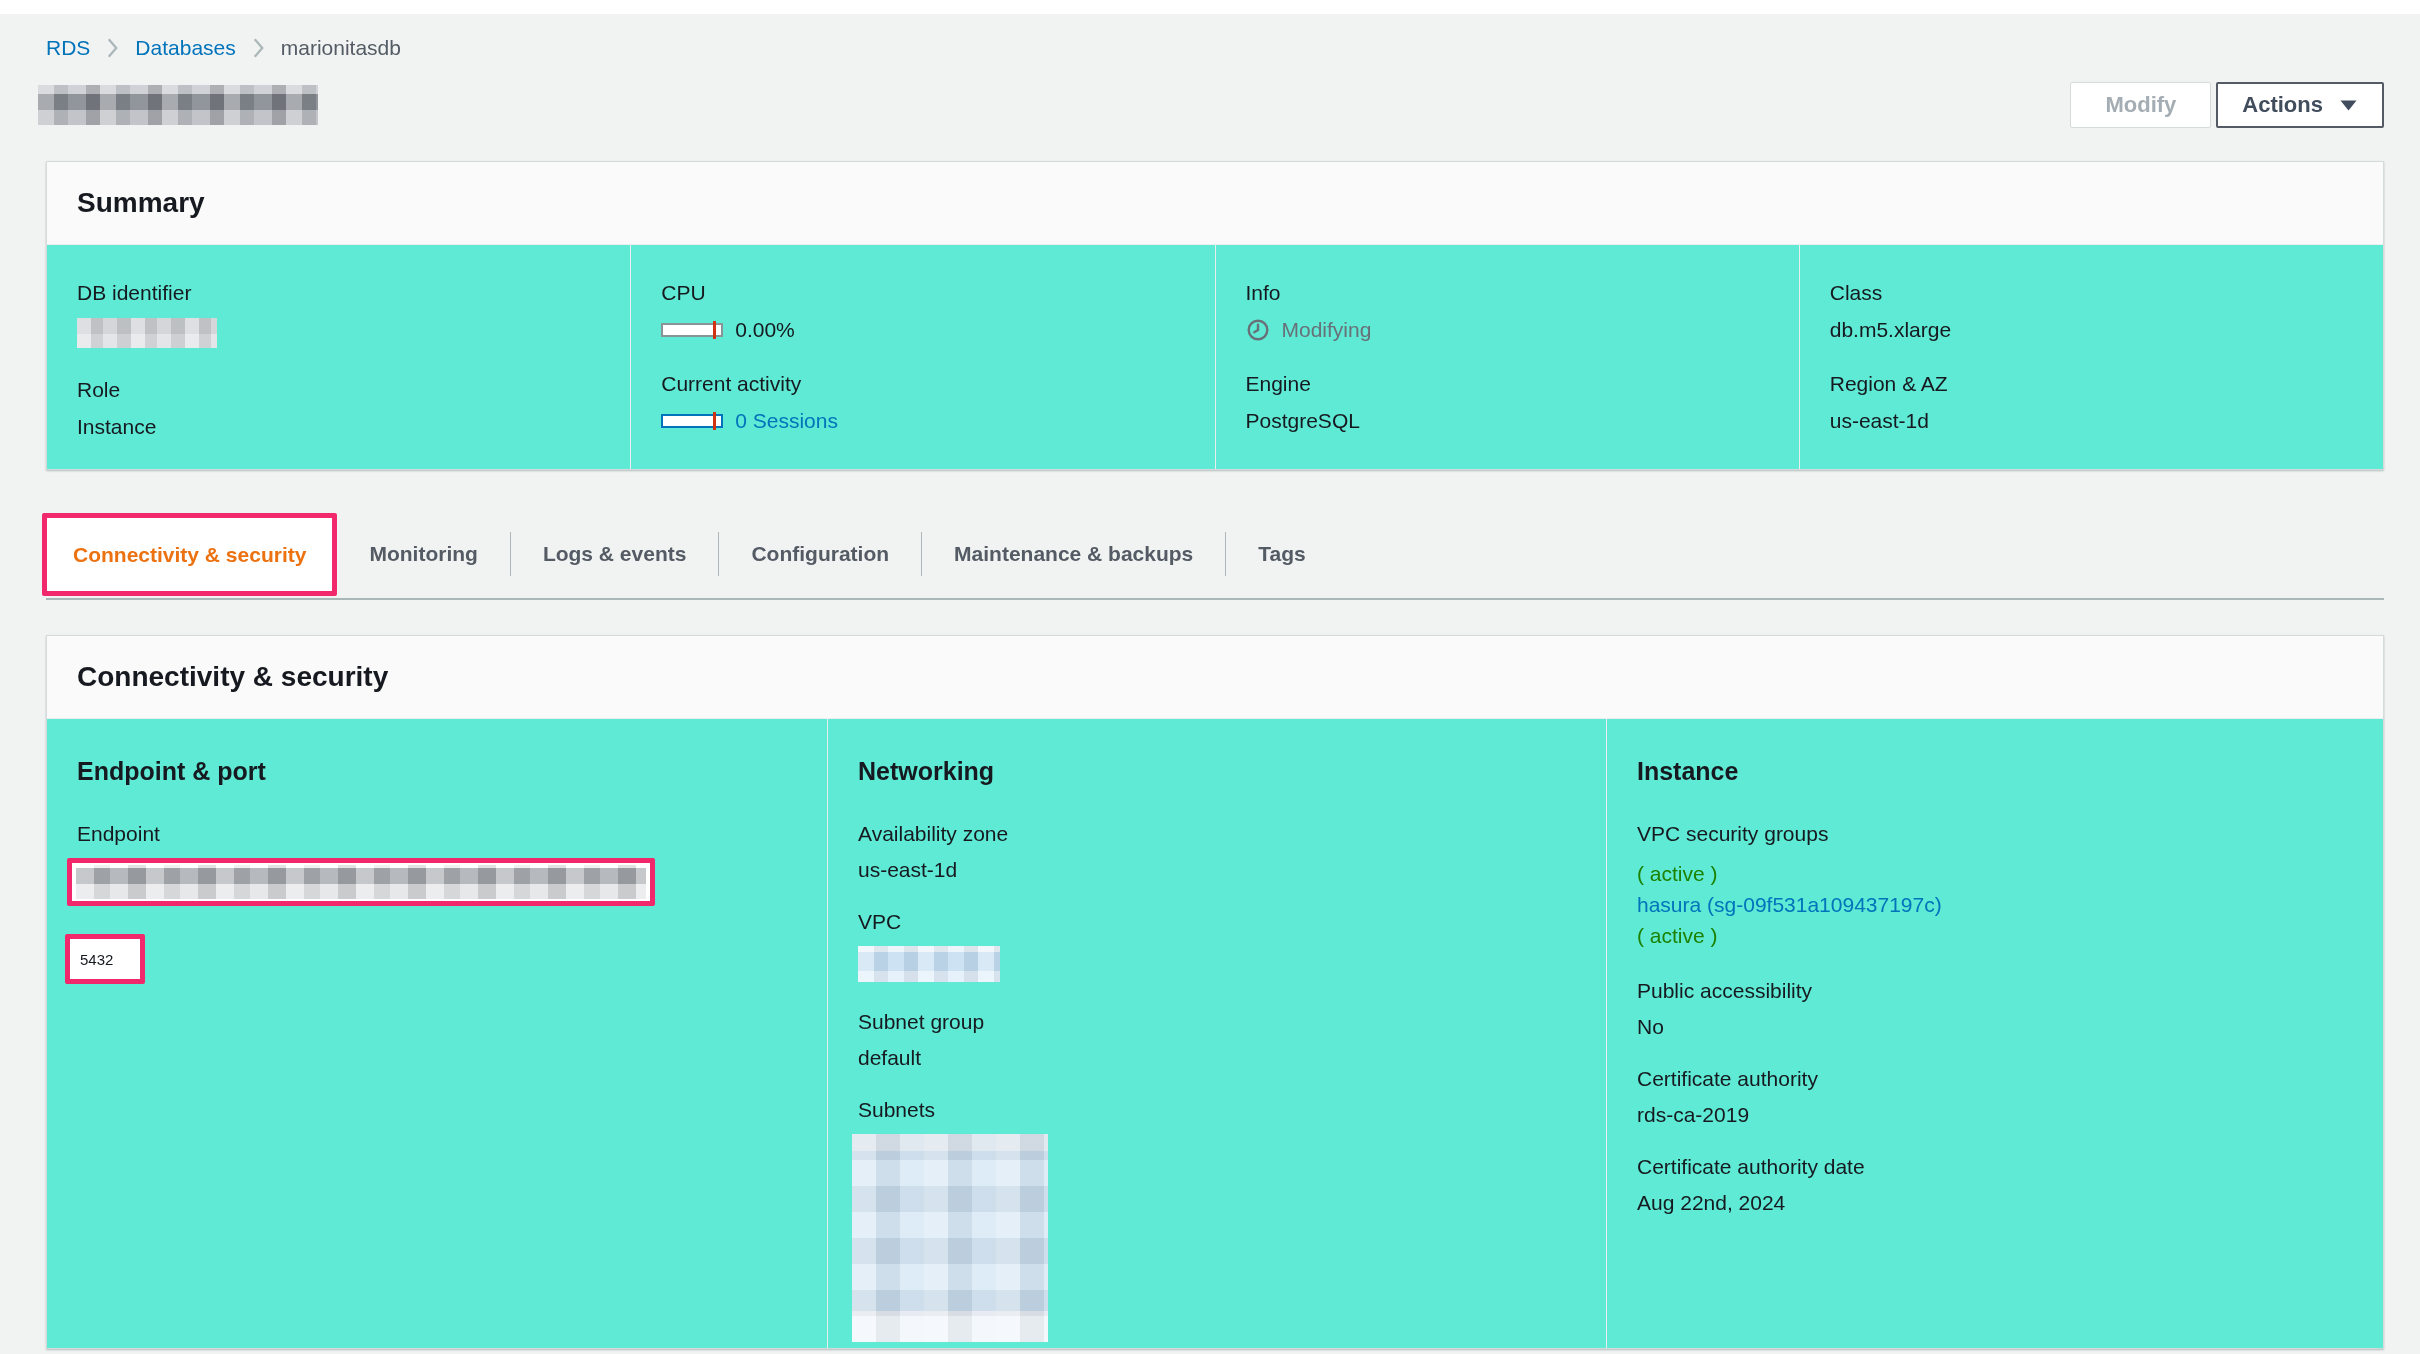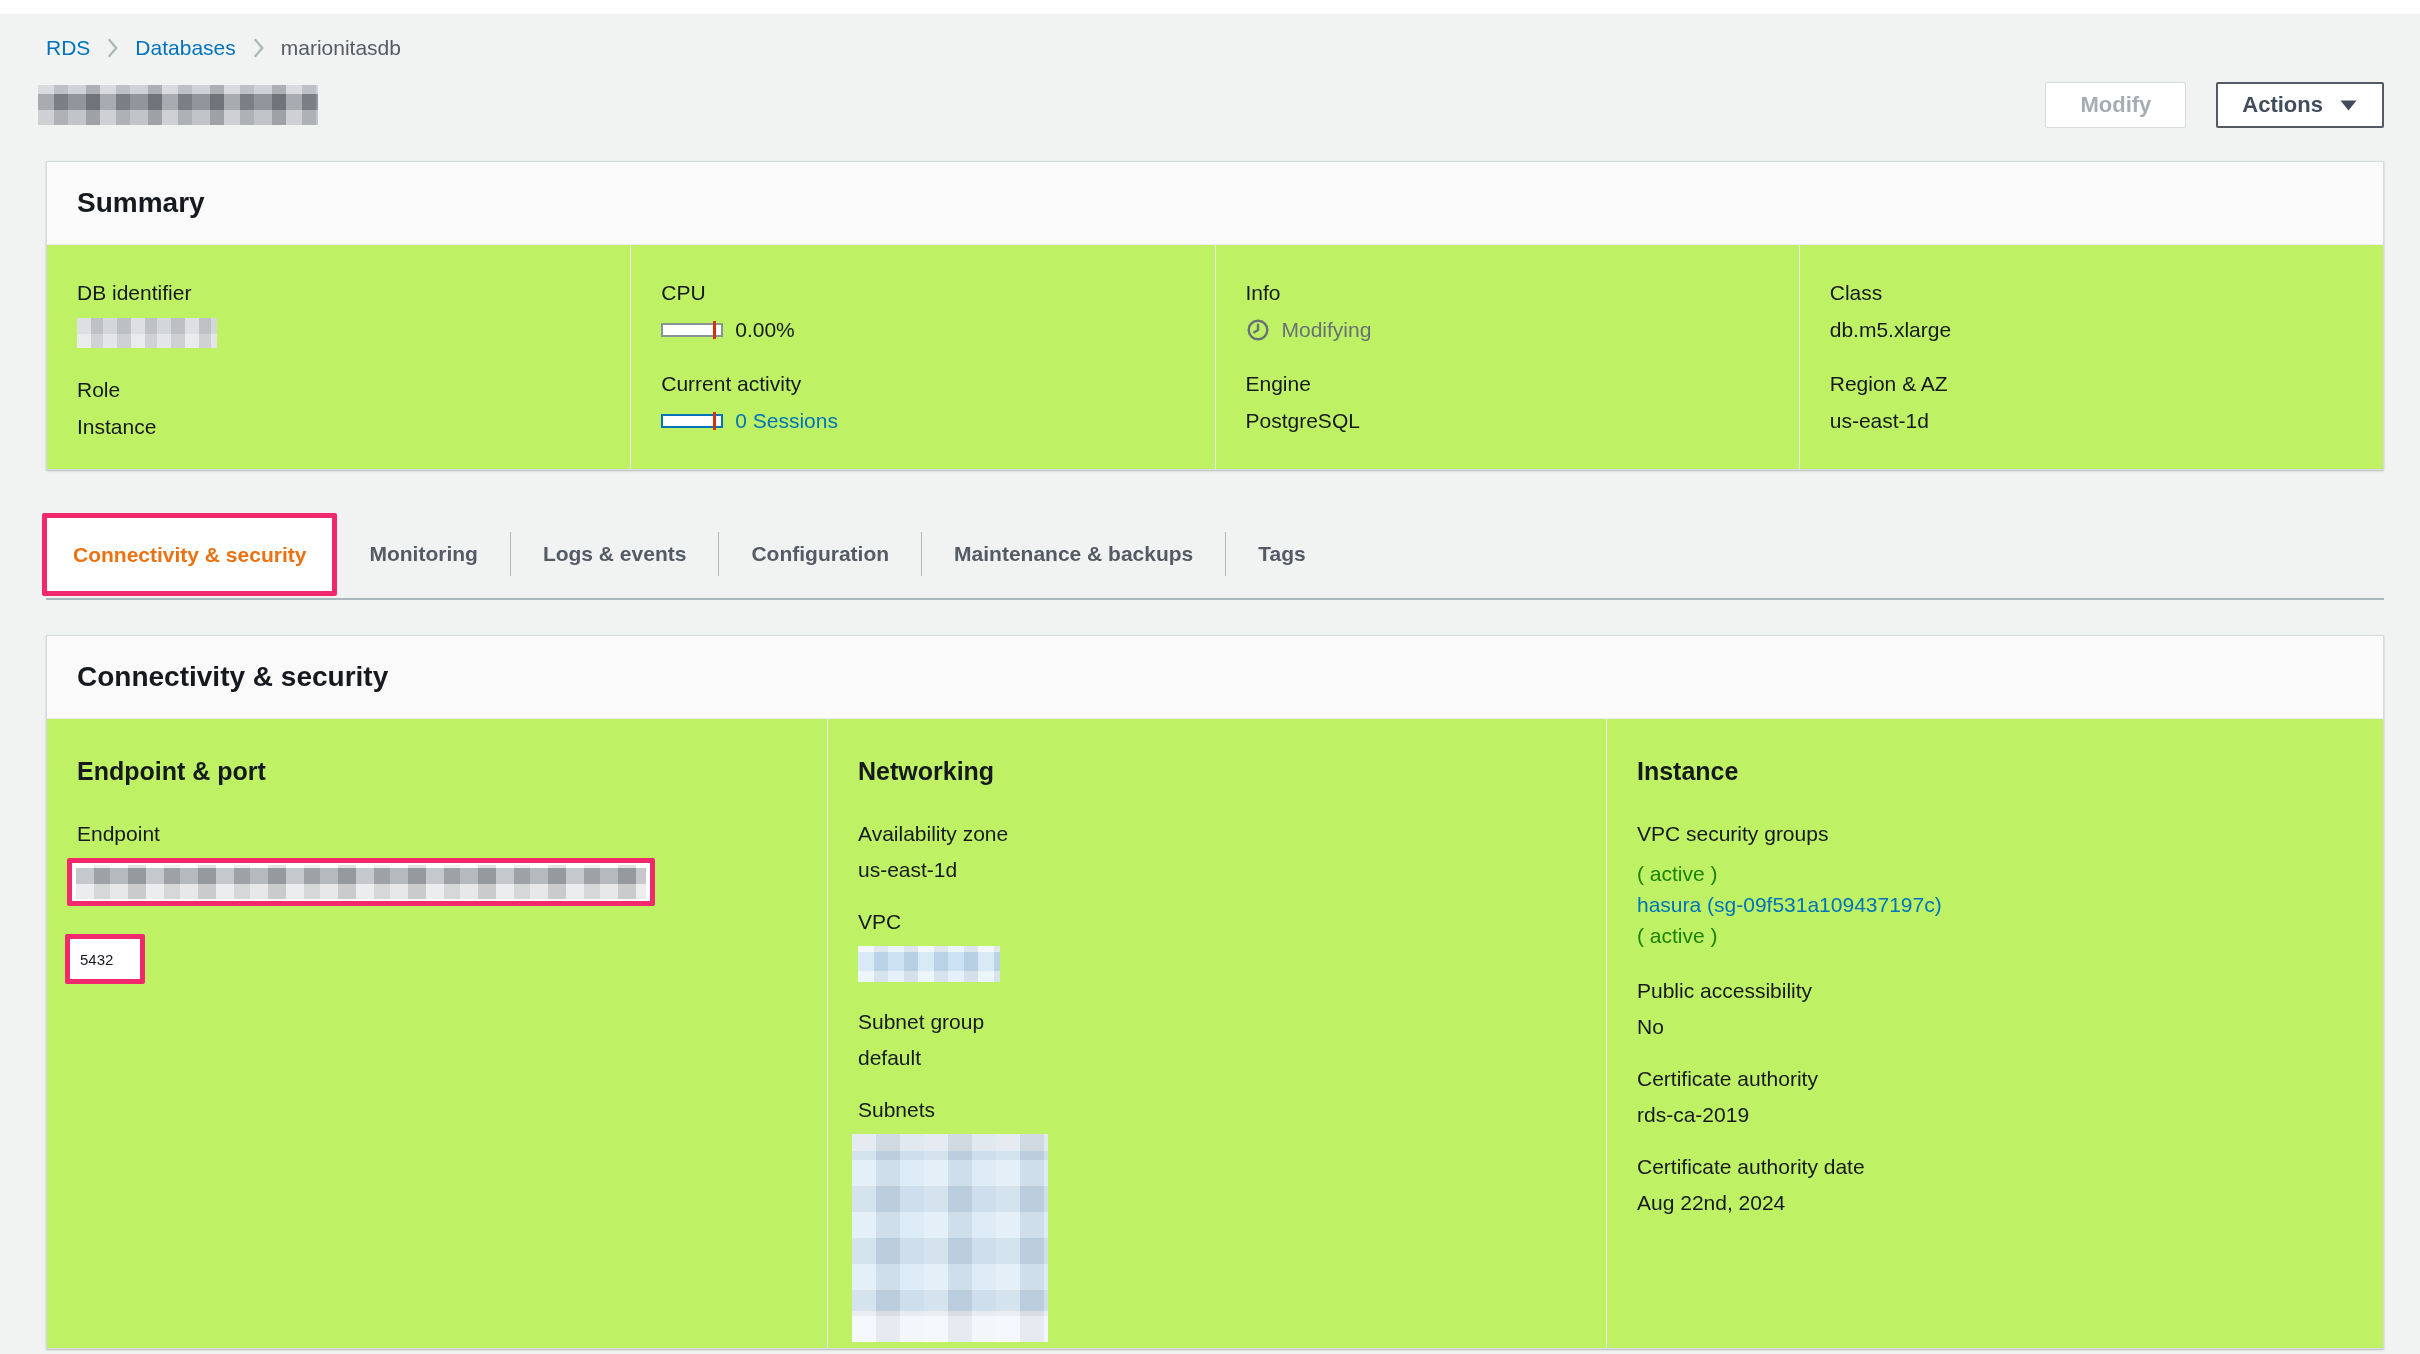--- a/index.html
+++ b/index.html
@@ -20,28 +20,28 @@
   .crumb-sep { display:inline-flex; align-items:center; }
 
   
   .title-row { display:flex; justify-content:space-between; align-items:center; margin-top:22px; height:46px; }
   .blur-title {
     width:280px; height:40px; margin-left:-8px;
     background:
       repeating-linear-gradient(90deg, rgba(255,255,255,.30) 0 16px, rgba(0,0,0,.06) 16px 30px, rgba(255,255,255,.12) 30px 48px, rgba(0,0,0,.14) 48px 62px),
       linear-gradient(180deg, #c9ccd1 0 22%, #82878e 22% 62%, #b9bcc1 62% 100%);
   }
-  .btn-group { display:flex; gap:30px; }
+  .btn-group { display:flex; gap:5px; }
   .btn { font-family:"Liberation Sans", sans-serif; font-size:22px; font-weight:700; height:46px;
          border-radius:2px; background:#fff; display:inline-flex; align-items:center; cursor:pointer; }
   .btn-modify { color:#a3adb3; border:1px solid #d5dbdb; padding:0 34px; }
   .btn-actions { color:#414d5c; border:2px solid #545b64; padding:0 24px; gap:16px; }
 
   
-  .card { background:#bef264; border:1px solid #d5dbdb; border-radius:1px;
+  .card { background:#5eead4; border:1px solid #d5dbdb; border-radius:1px;
           box-shadow:0 1px 2px 0 rgba(0,28,36,.25); }
   .card-header { background:#fafafa; border-bottom:1px solid #eaeded; padding:25px 30px; }
   .card-header h2 { font-size:28px; font-weight:700; color:#16191f; }
 
   
   .summary { margin-top:33px; }
   .summary-body { display:flex; }
   .sum-col { flex:1; padding:36px 30px 30px 30px; }
   .sum-col + .sum-col { border-left:1px solid #eaeded; }
   .field { margin-bottom:30px; }

